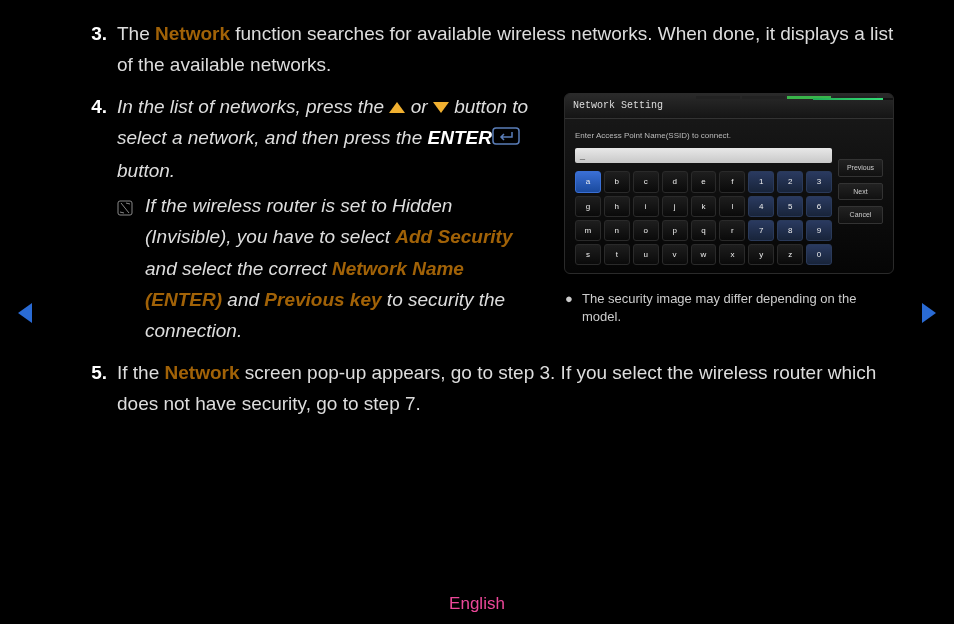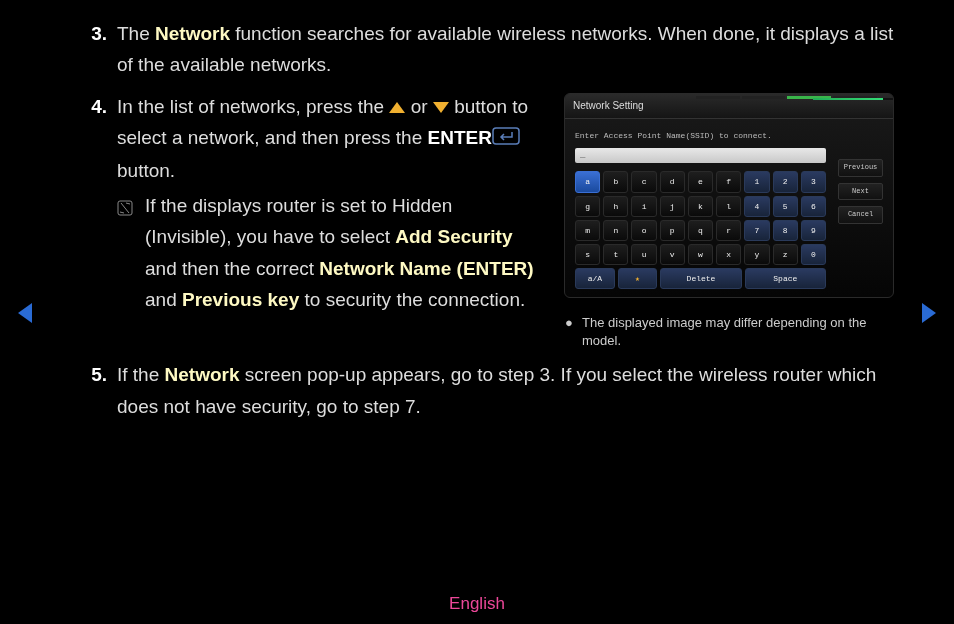--- a/index.html
+++ b/index.html
@@ -31,21 +31,21 @@
       width: 32px;
       flex-shrink: 0;
       text-align: right;
       padding-right: 10px;
     }
     .instruction-body {
       flex: 1;
       color: #ddd;
     }
     .highlight-blue {
-      color: #fef9c3;
+      color: #a16207;
       font-weight: bold;
     }
     .bold-white {
       color: #fff;
       font-weight: bold;
     }
     .note-row {
       display: flex;
       margin-top: 4px;
     }
@@ -63,20 +63,21 @@
       color: #5a7db8;
       display: inline-block;
       vertical-align: middle;
     }
     .row4 {
       display: flex;
       gap: 25px;
     }
     .row4-left {
       flex: 1;
+      font-style: italic;
     }
     .row4-right {
       width: 330px;
       flex-shrink: 0;
       padding-top: 2px;
     }
     .tri-up, .tri-down {
       display: inline-block;
       width: 0;
       height: 0;
@@ -117,20 +118,21 @@
       background: linear-gradient(#1a1a1a,#050505);
       overflow: hidden;
     }
     .osd-title {
       background: linear-gradient(#2a2a2a,#151515);
       padding: 4px 8px;
       font-size: 10px;
       color: #ddd;
       border-bottom: 1px solid #333;
       position: relative;
+      font-family: Liberation Mono, monospace;
     }
     .osd-title::after{
       content:"";
       position:absolute;
       right:10px;
       top:4px;
       width:70px;
       height:2px;
       background: linear-gradient(to right, #2a5, #3d7);
       box-shadow: 70px 0 0 #111, 140px 0 0 transparent;
@@ -149,22 +151,21 @@
       height:3px;
       margin-top:2px;
       background:#222;
     }
     .osd-tabs span.active{
       background:#3ab54a;
     }
     .osd-body {
       padding: 10px 10px 8px 10px;
       display:flex;
-      gap:12px;
-      font-family:Liberation Mono, monospace;
+      gap:6px;
     }
     .osd-main{
       flex:1;
     }
     .osd-side{
       width:45px;
       display:flex;
       flex-direction:column;
       gap:6px;
       padding-top:30px;
@@ -274,21 +275,21 @@
 
         <div class="note-row">
           <div class="note-icon">
             <svg width="16" height="16" viewBox="0 0 16 16">
                 <rect x="1" y="1" width="14" height="14" rx="2" fill="none" stroke="#888" stroke-width="1"></rect>
                 <path d="M 4 3 L 12 13" stroke="#888" stroke-width="1"></path>
                 <path d="M 9 3 L 13 4 M 3 12 L 7 13" stroke="#888" stroke-width="1" fill="none"></path>
               </svg>
           </div>
           <div>
-            <span>If the displays router is set to Hidden (Invisible), you have to select </span><span class="highlight-blue">Add Security</span><span> and then the correct </span><span class="highlight-blue">Network Name (ENTER)</span><span> and </span><span class="highlight-blue">Previous key</span><span> to security the connection.</span>
+            <span>If the wireless router is set to Hidden (Invisible), you have to select </span><span class="highlight-blue">Add Security</span><span> and select the correct </span><span class="highlight-blue">Network Name (ENTER)</span><span> and </span><span class="highlight-blue">Previous key</span><span> to security the connection.</span>
           </div>
         </div>
       </div>
 
       <div class="row4-right">
         <div class="osd">
           <div class="osd-title">
             <span>Network Setting</span>
             <div class="osd-tabs">
               <span></span>
@@ -332,37 +333,31 @@
                   <div class="osd-key">s</div>
                   <div class="osd-key">t</div>
                   <div class="osd-key">u</div>
                   <div class="osd-key">v</div>
                   <div class="osd-key">w</div>
                   <div class="osd-key">x</div>
                   <div class="osd-key">y</div>
                   <div class="osd-key">z</div>
                   <div class="osd-key num">0</div>
                 </div>
-              <div class="osd-key-row-bottom">
-                <div class="osd-key wide">a/A</div>
-                <div class="osd-key wide star">★</div>
-                <div class="osd-key wide">Delete</div>
-                <div class="osd-key wide">Space</div>
-              </div>
             </div>
             <div class="osd-side">
               <div class="osd-side-btn">Previous</div>
               <div class="osd-side-btn">Next</div>
               <div class="osd-side-btn">Cancel</div>
             </div>
           </div>
         </div>
         <div class="caption">
           <div class="bullet">●</div>
-          <div>The displayed image may differ depending on the model.</div>
+          <div>The security image may differ depending on the model.</div>
         </div>
       </div>
     </div>
   </div>
 
   <div class="instruction-item">
     <div class="instruction-number">5.</div>
     <div class="instruction-body">
       <span>If the </span><span class="highlight-blue">Network</span><span> screen pop-up appears, go to step 3. If you select the wireless router which does not have security, go to step 7.</span>
     </div>

